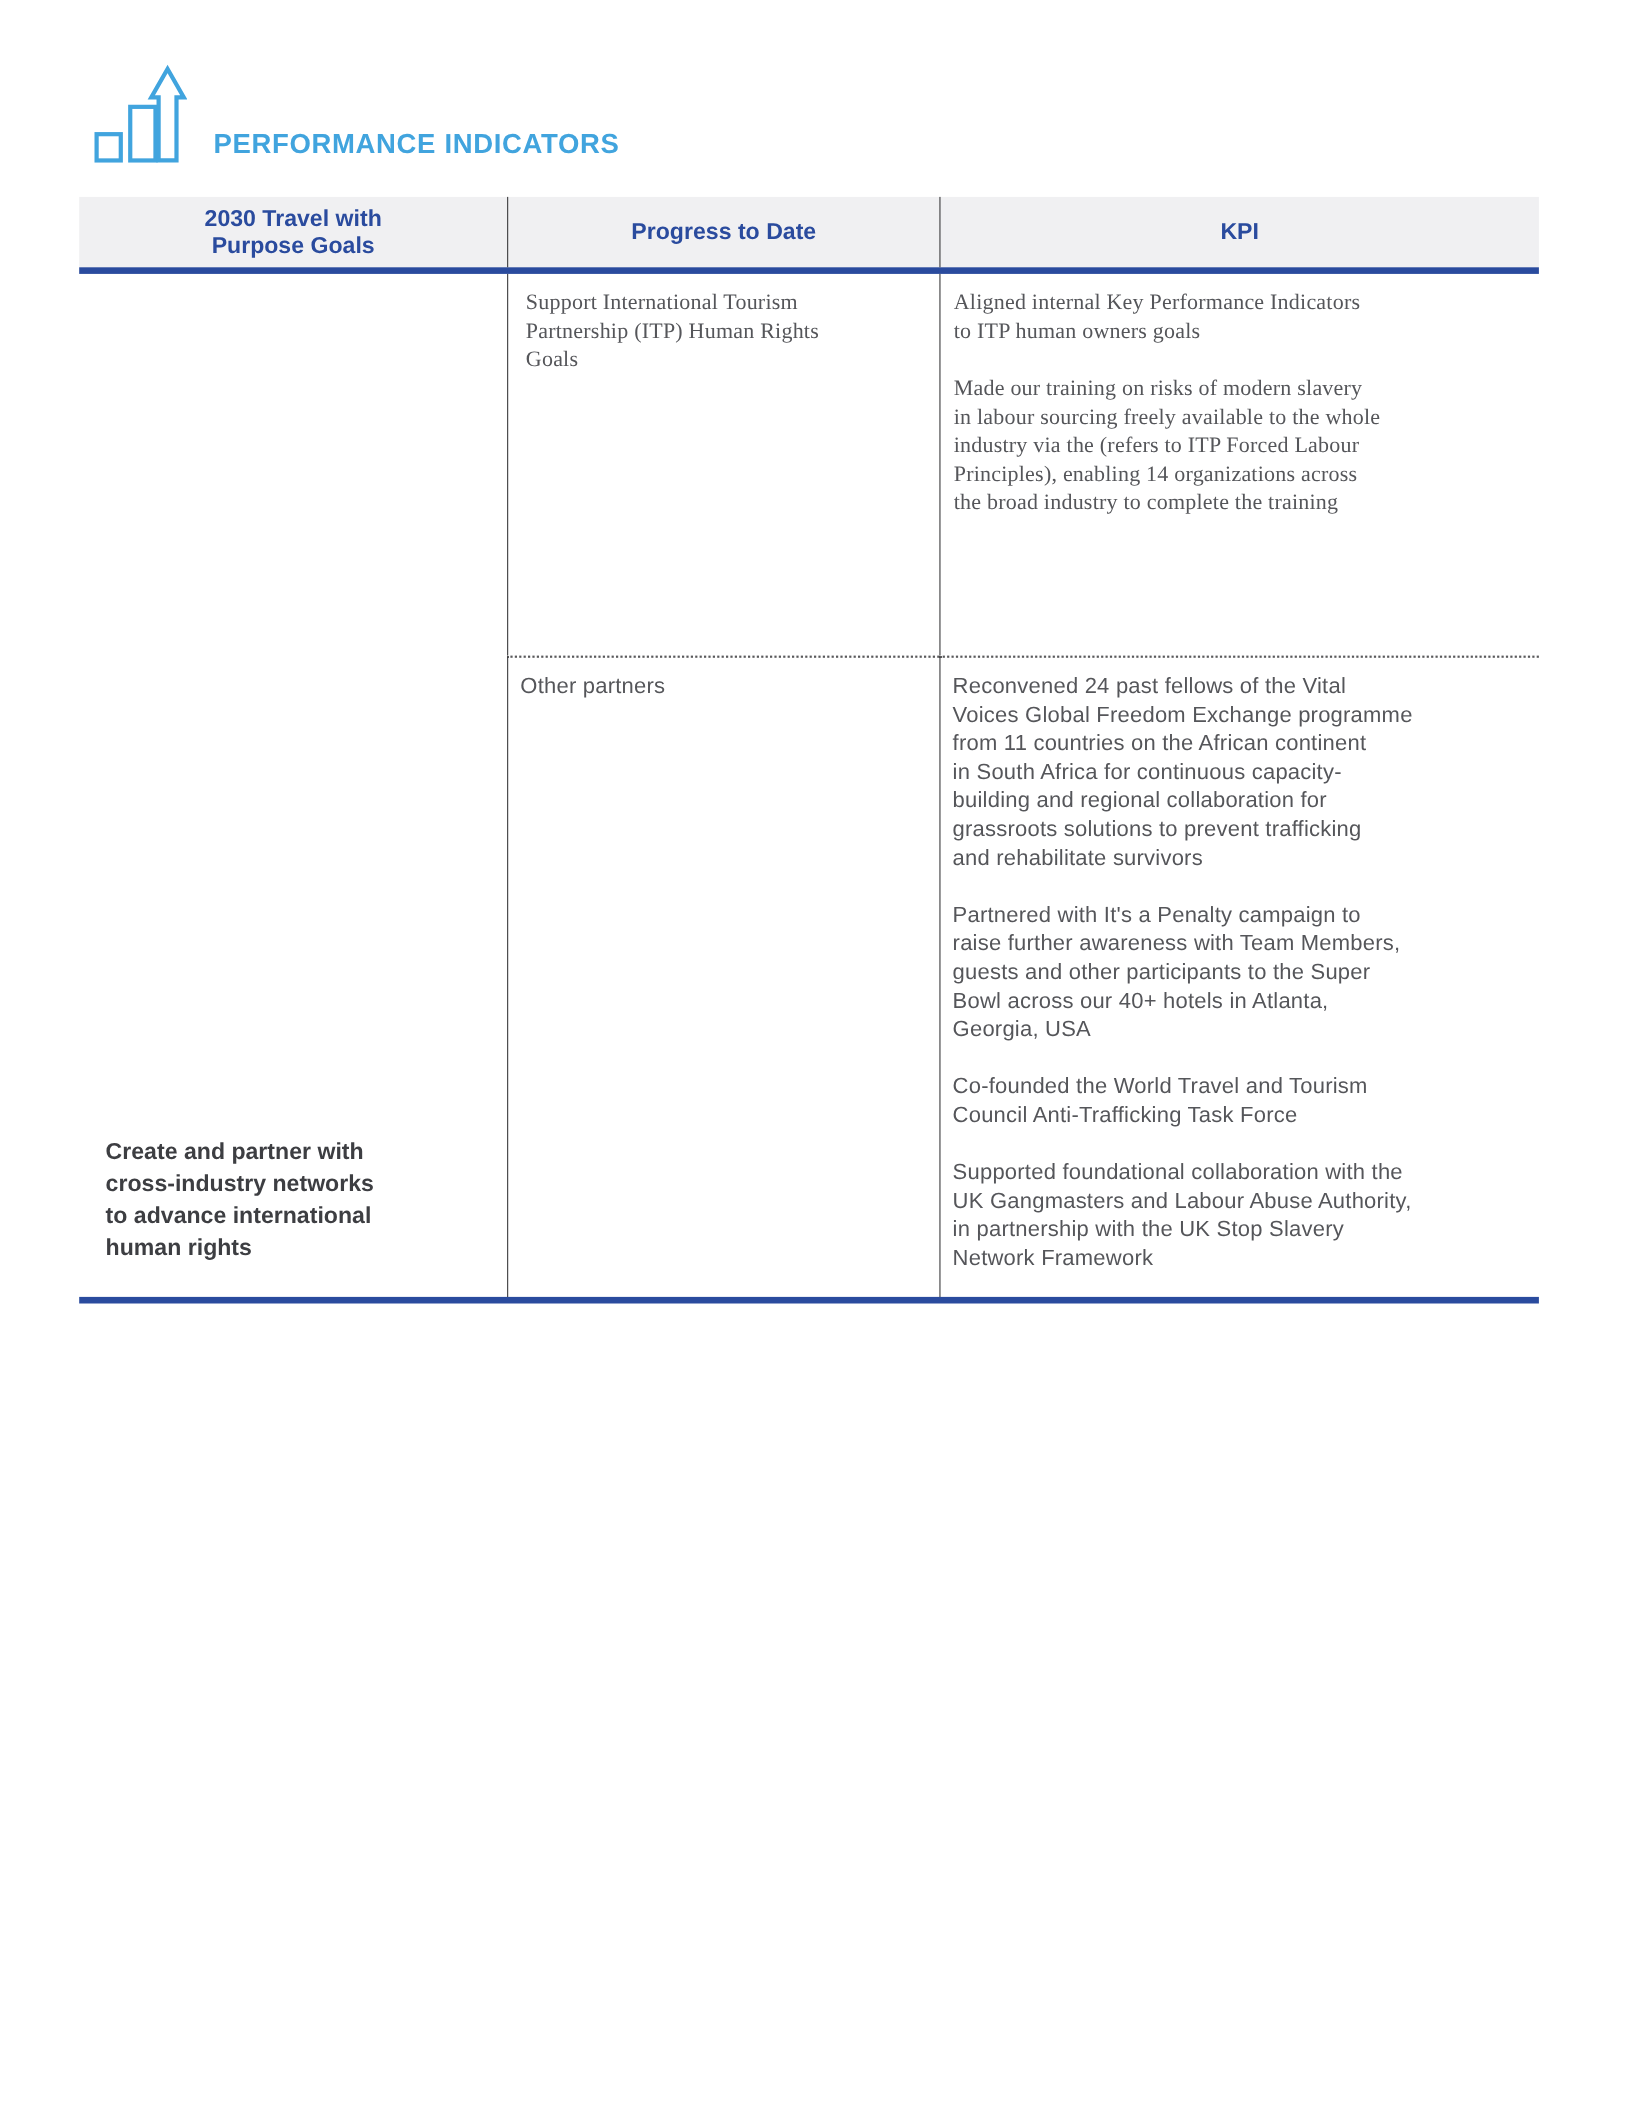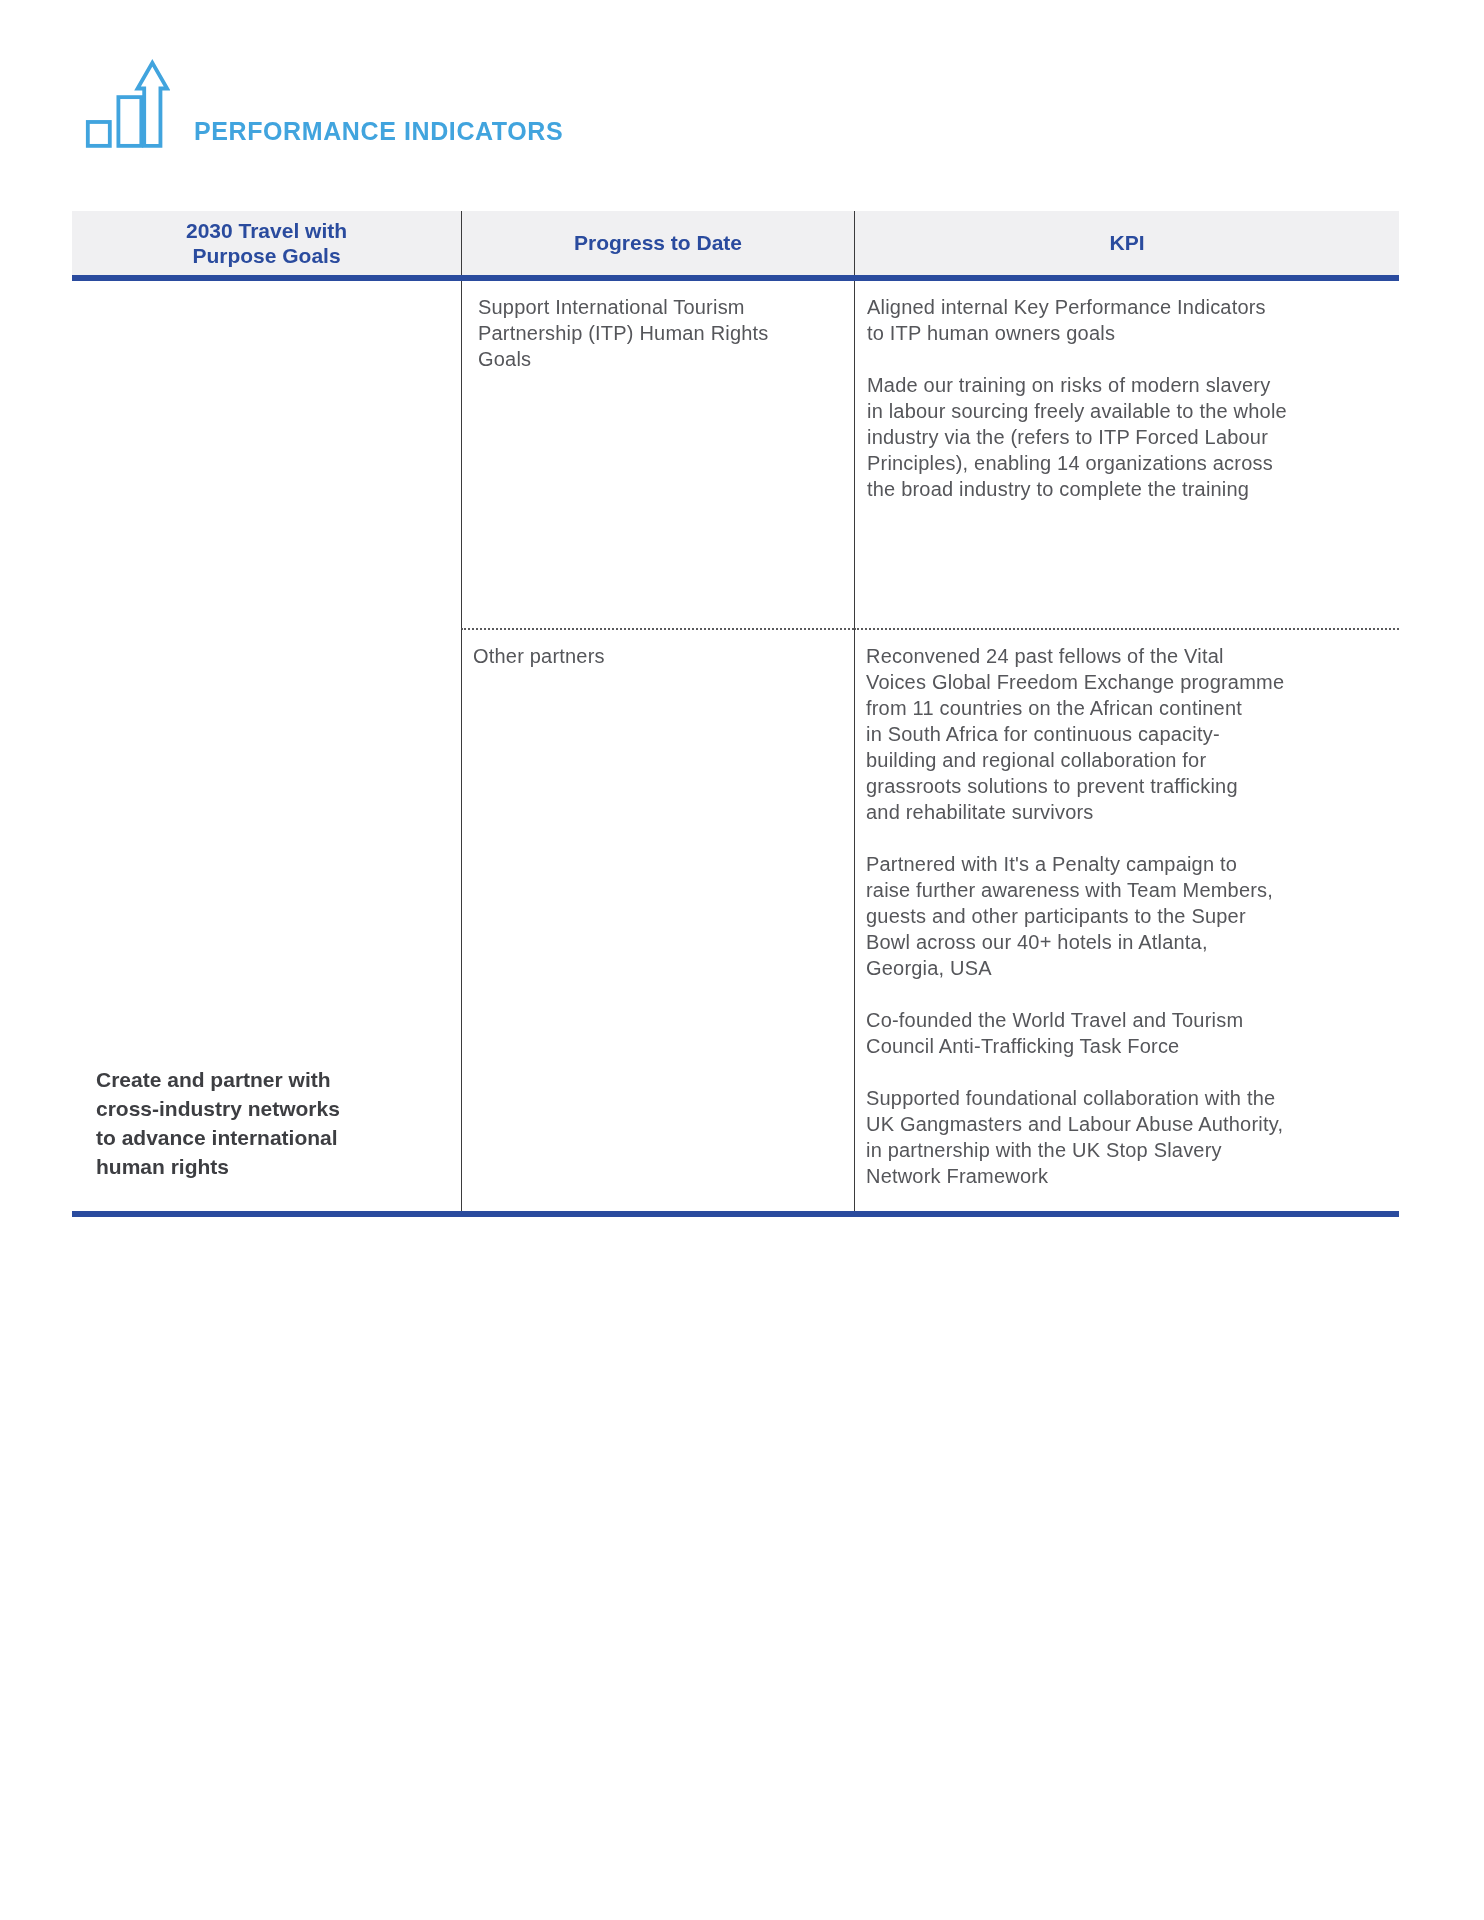--- a/index.html
+++ b/index.html
@@ -19,21 +19,21 @@
   .hdr-icon svg { display: block; }
   .page-title {
     margin: 0 0 4px 0;
     color: #41A4DE;
     font-size: 25px; font-weight: bold;
     letter-spacing: 0.6px;
     white-space: nowrap;
   }
 
   
-  .kpi-table { position: absolute; left: 72px; top: 179px; width: 1327px; margin-top: 32px; }
+  .kpi-table { position: absolute; left: 72px; top: 179px; width: 1327px; }
 
   .thead {
     display: grid; grid-template-columns: 389px 393px 545px;
     background: #F0F0F2;
     border-bottom: 6px solid #2A4B9E;
   }
   .th {
     min-height: 64px;
     display: flex; align-items: center; justify-content: center;
     text-align: center;
@@ -57,21 +57,21 @@
   .goal-text {
     margin: 0;
     font-size: 21px; font-weight: bold;
     color: #3D3E42; line-height: 29px;
     white-space: pre-line;
   }
 
   .cell { font-size: 20px; color: #55565A; line-height: 26px; }
   .kpi-cell  { grid-column: 2; border-left: 1px solid #3B3B3D; padding: 13px 18px 13px 16px; }
   .prog-cell { grid-column: 3; border-left: 1px solid #3B3B3D; padding: 13px 16px 13px 12px; }
-  .row-1 { grid-row: 1; }
+  .row-1 { grid-row: 1; font-family: Liberation Serif, serif; }
   .row-2 { grid-row: 2; border-top: 2px dotted #5A5A5C; padding-left: 11px; }
 
   .cell p { margin: 0; white-space: pre-line; letter-spacing: 0.2px; }
   .prog-cell p + p { margin-top: 26px; }
 </style>
 </head>
 <body>
 
 <div class="page-header">
   <span class="hdr-icon">

